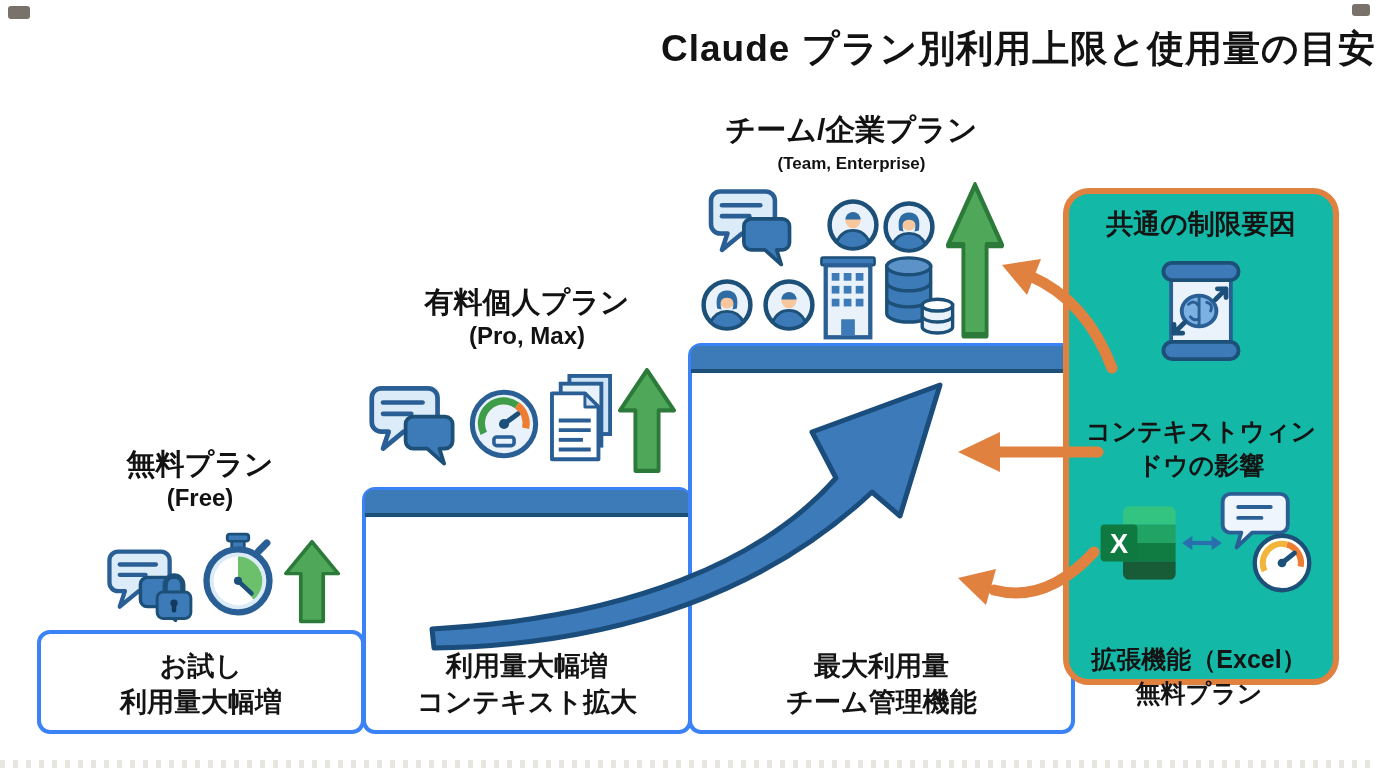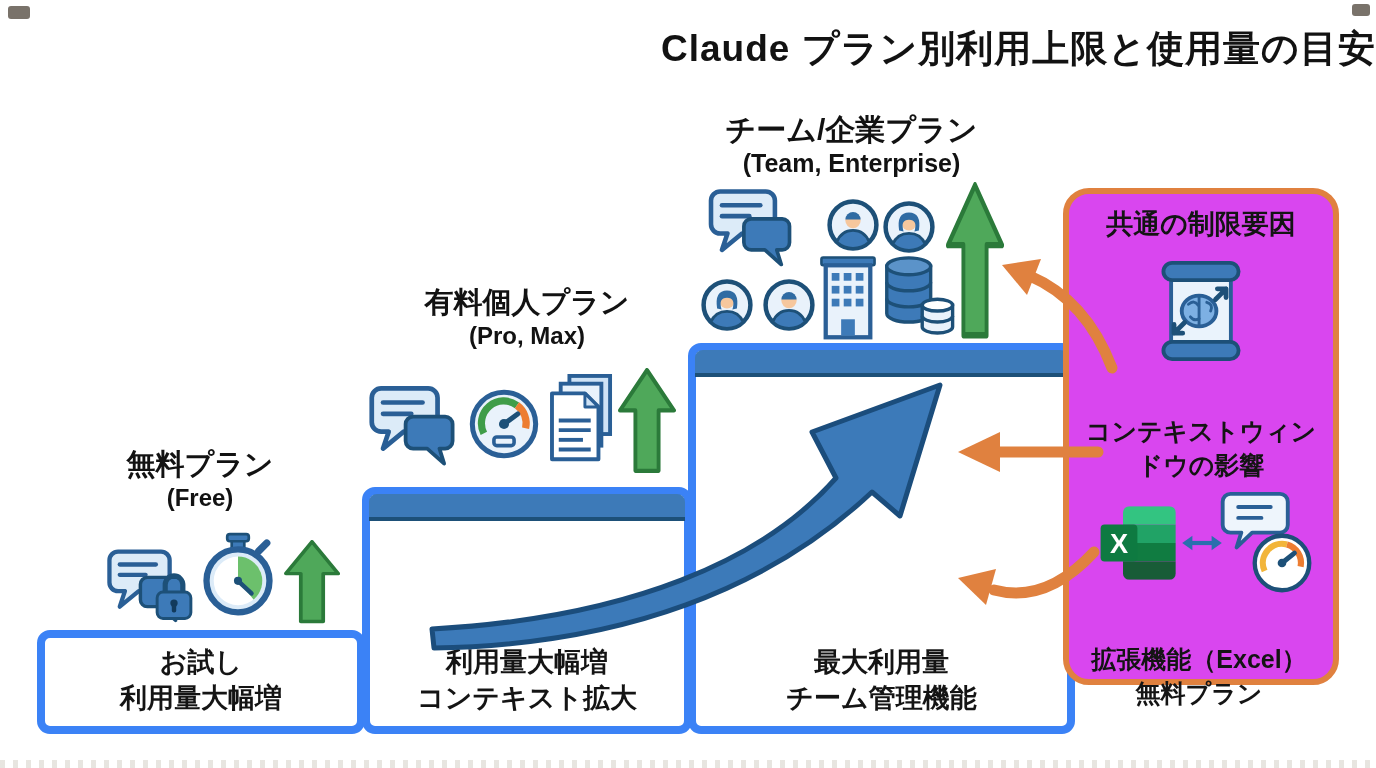--- a/index.html
+++ b/index.html
@@ -7,39 +7,39 @@
     position:relative;width:1376px;height:768px;overflow:hidden;background:#ffffff;
     font-family:"Liberation Sans","DejaVu Sans",sans-serif;color:#141414;
   }
   .abs{position:absolute;}
   .title{
     left:0;top:24px;width:1376px;text-align:right;
     font-size:37px;font-weight:bold;letter-spacing:1px;color:#121212;
   }
   
   .stepbox{
-    position:absolute;background:#ffffff;border:8px solid #3b82f6;border-radius:13px;
+    position:absolute;background:#ffffff;border:4px solid #3b82f6;border-radius:13px;
     box-sizing:border-box;
   }
   .band{
     position:absolute;left:-1px;top:-1px;right:-1px;height:23px;
     background:#3d7ab8;border-bottom:4px solid #1d5078;
     border-radius:8px 8px 0 0;
   }
   .desc{
     position:absolute;left:0;right:0;bottom:10px;text-align:center;
     font-size:27px;font-weight:bold;line-height:36px;color:#141414;
   }
   .plan-title{position:absolute;text-align:center;color:#121212;}
   .plan-title .nm{font-size:29px;font-weight:bold;line-height:36px;}
   .plan-title .sub{font-size:24px;font-weight:bold;line-height:31px;}
   
   .sidebar{
     position:absolute;left:1063px;top:188px;width:276px;height:497px;
-    border:6px solid #e0813f;border-radius:26px;background:#d946ef;box-sizing:border-box;
+    border:6px solid #e0813f;border-radius:26px;background:#14b8a6;box-sizing:border-box;
   }
   .sidebar .sb-title{position:absolute;left:0;right:0;top:12px;text-align:center;font-size:27px;font-weight:bold;}
   .sidebar .sb-label{position:absolute;text-align:center;font-size:25px;font-weight:bold;line-height:34px;margin-top:40px;}
   svg.icon{position:absolute;overflow:visible;}
   .overlay{position:absolute;left:0;top:0;width:1376px;height:768px;pointer-events:none;}
   .corner-mark{position:absolute;background:#4c4338;opacity:.75;border-radius:3px;}
   .bottom-noise{
     position:absolute;left:0;bottom:0;width:1376px;height:8px;opacity:.5;
     background:repeating-linear-gradient(90deg,rgba(150,140,118,.45) 0 5px,rgba(255,255,255,0) 5px 13px);
   }
@@ -205,21 +205,21 @@
   <div class="plan-title" style="left:362px;top:284px;width:330px;">
     <div class="nm">有料個人プラン</div>
     <div class="sub">(Pro, Max)</div>
   </div>
   <div class="plan-title" style="left:37px;top:446px;width:326px;">
     <div class="nm">無料プラン</div>
     <div class="sub">(Free)</div>
   </div>
   <div class="plan-title" style="left:688px;top:112px;width:327px;">
     <div class="nm" style="font-size:30px;">チーム/企業プラン</div>
-    <div class="sub" style="font-size:25px;">(Team, Enterprise)</div>
+    <div class="sub" style="font-size:17px;">(Team, Enterprise)</div>
   </div>
 
   <svg class="icon" style="left:106px;top:546px;" width="86" height="80">
       <use href="#sym-chat"></use>
     </svg>
   <svg class="icon" style="left:152px;top:568px;" width="44" height="54">
       <use href="#sym-lock"></use>
     </svg>
   <svg class="icon" style="left:202px;top:531px;" width="72" height="88">
       <use href="#sym-stopwatch"></use>

